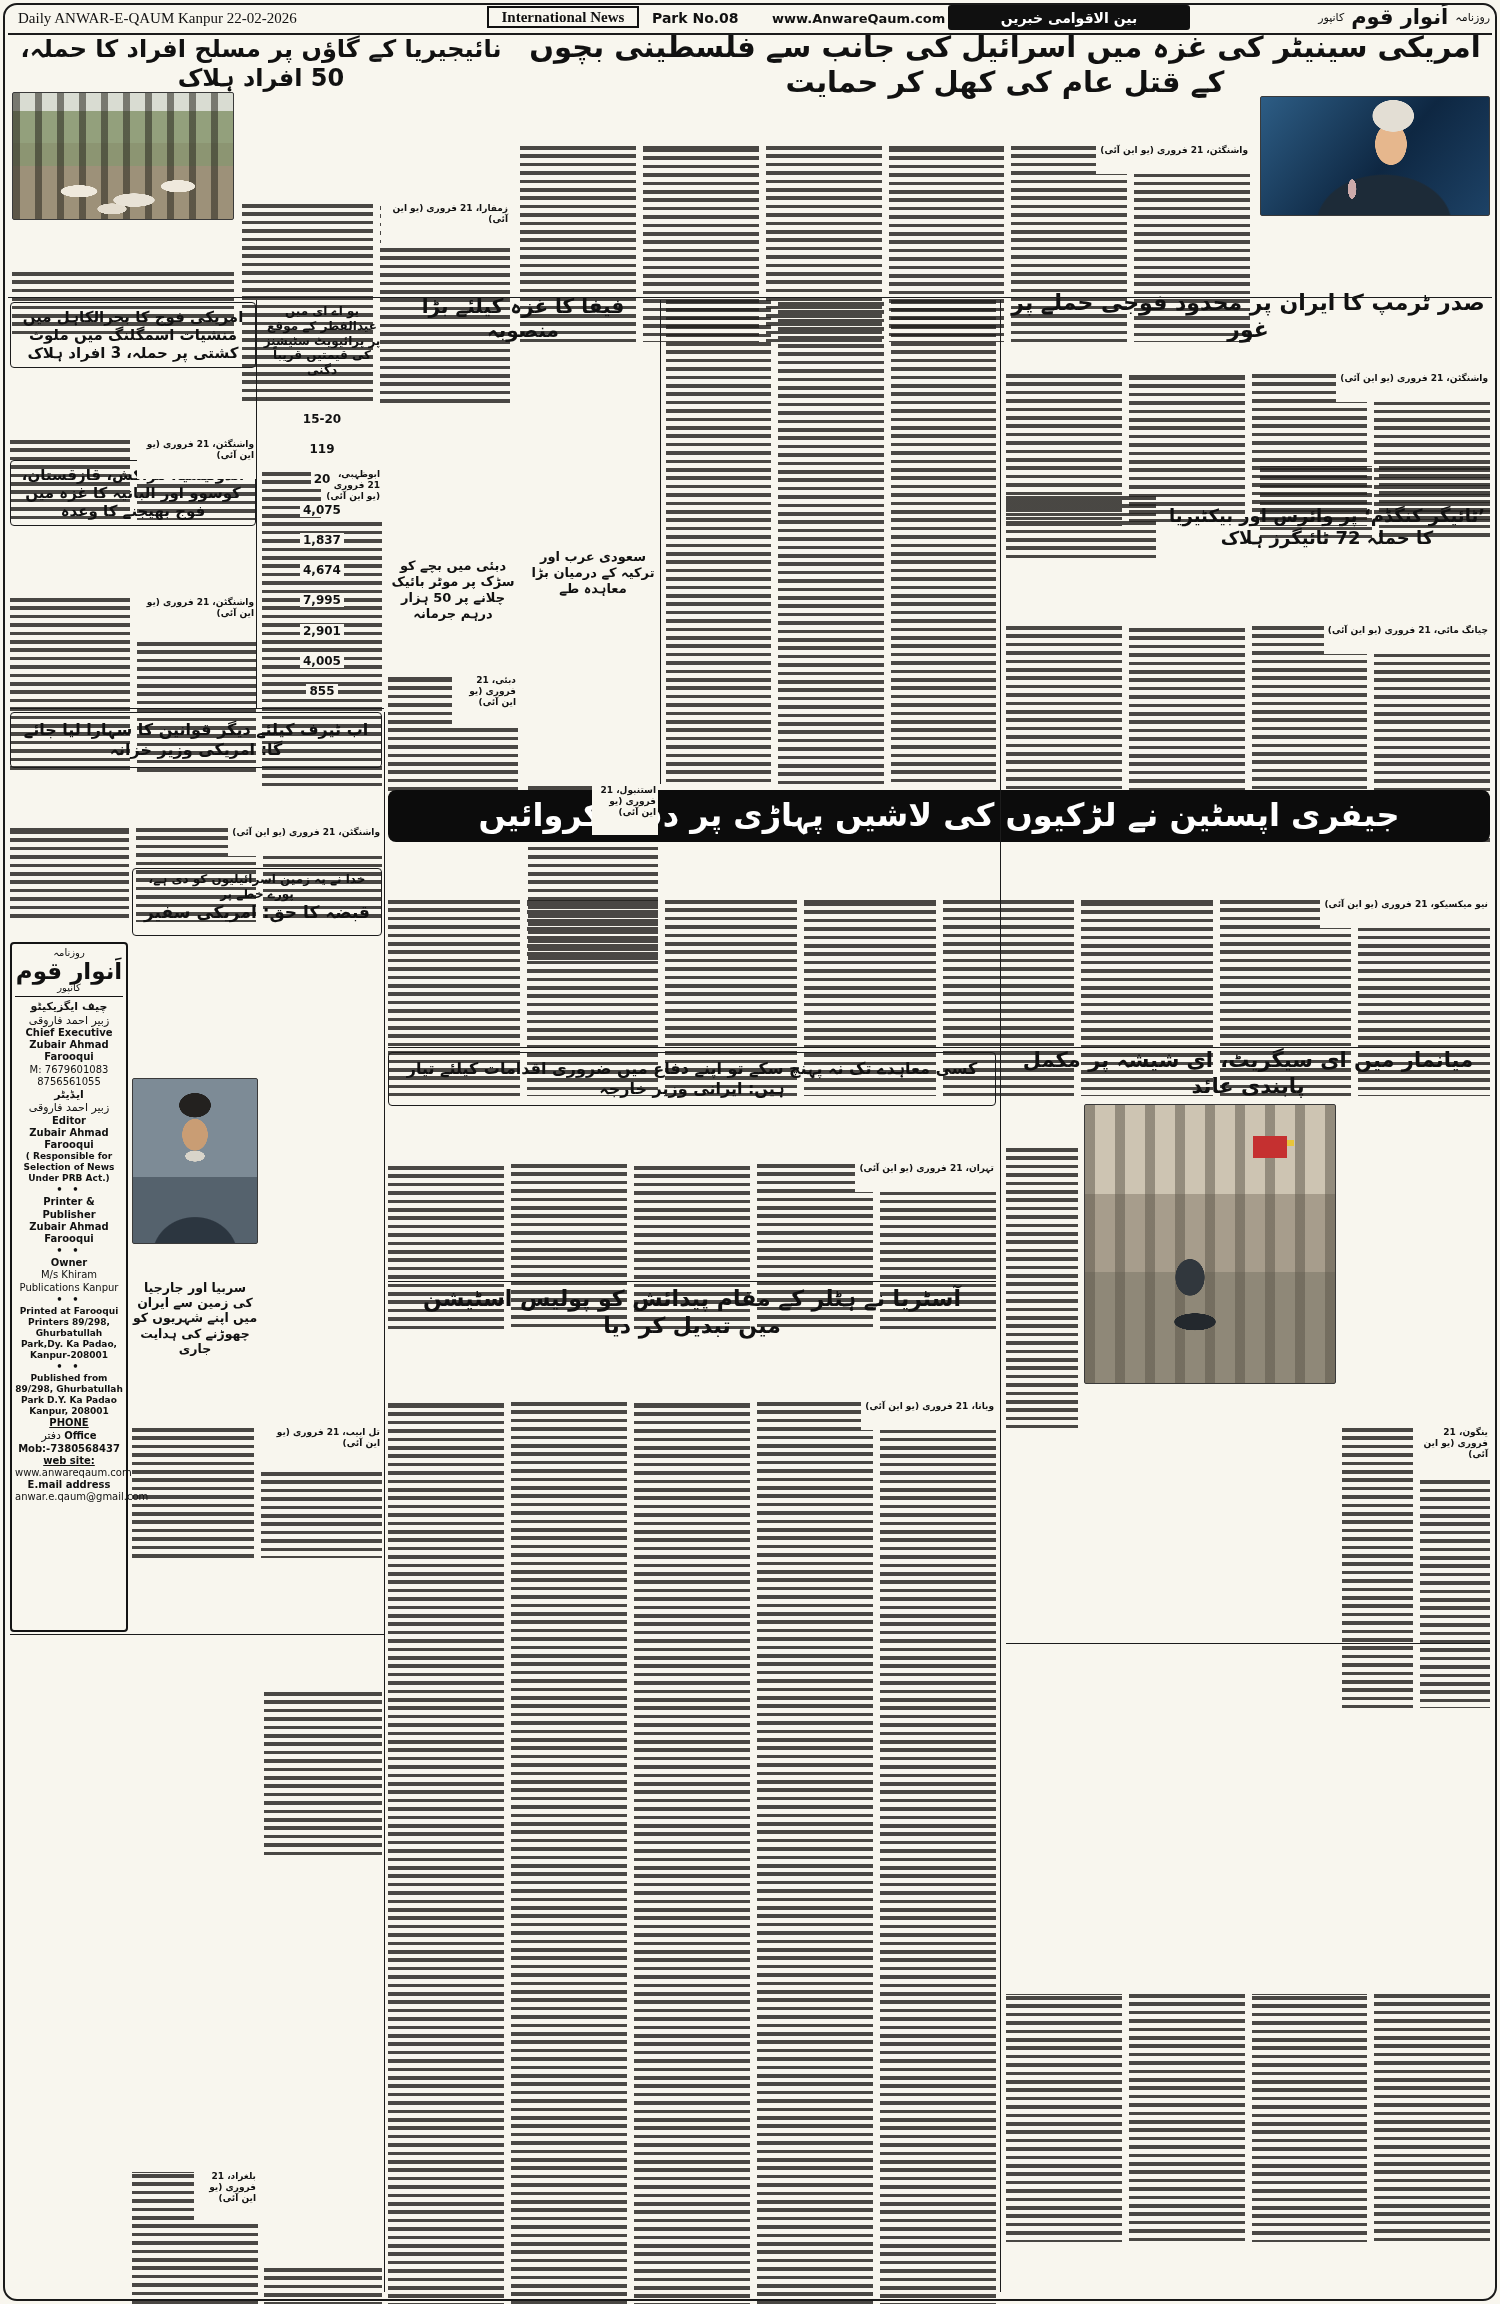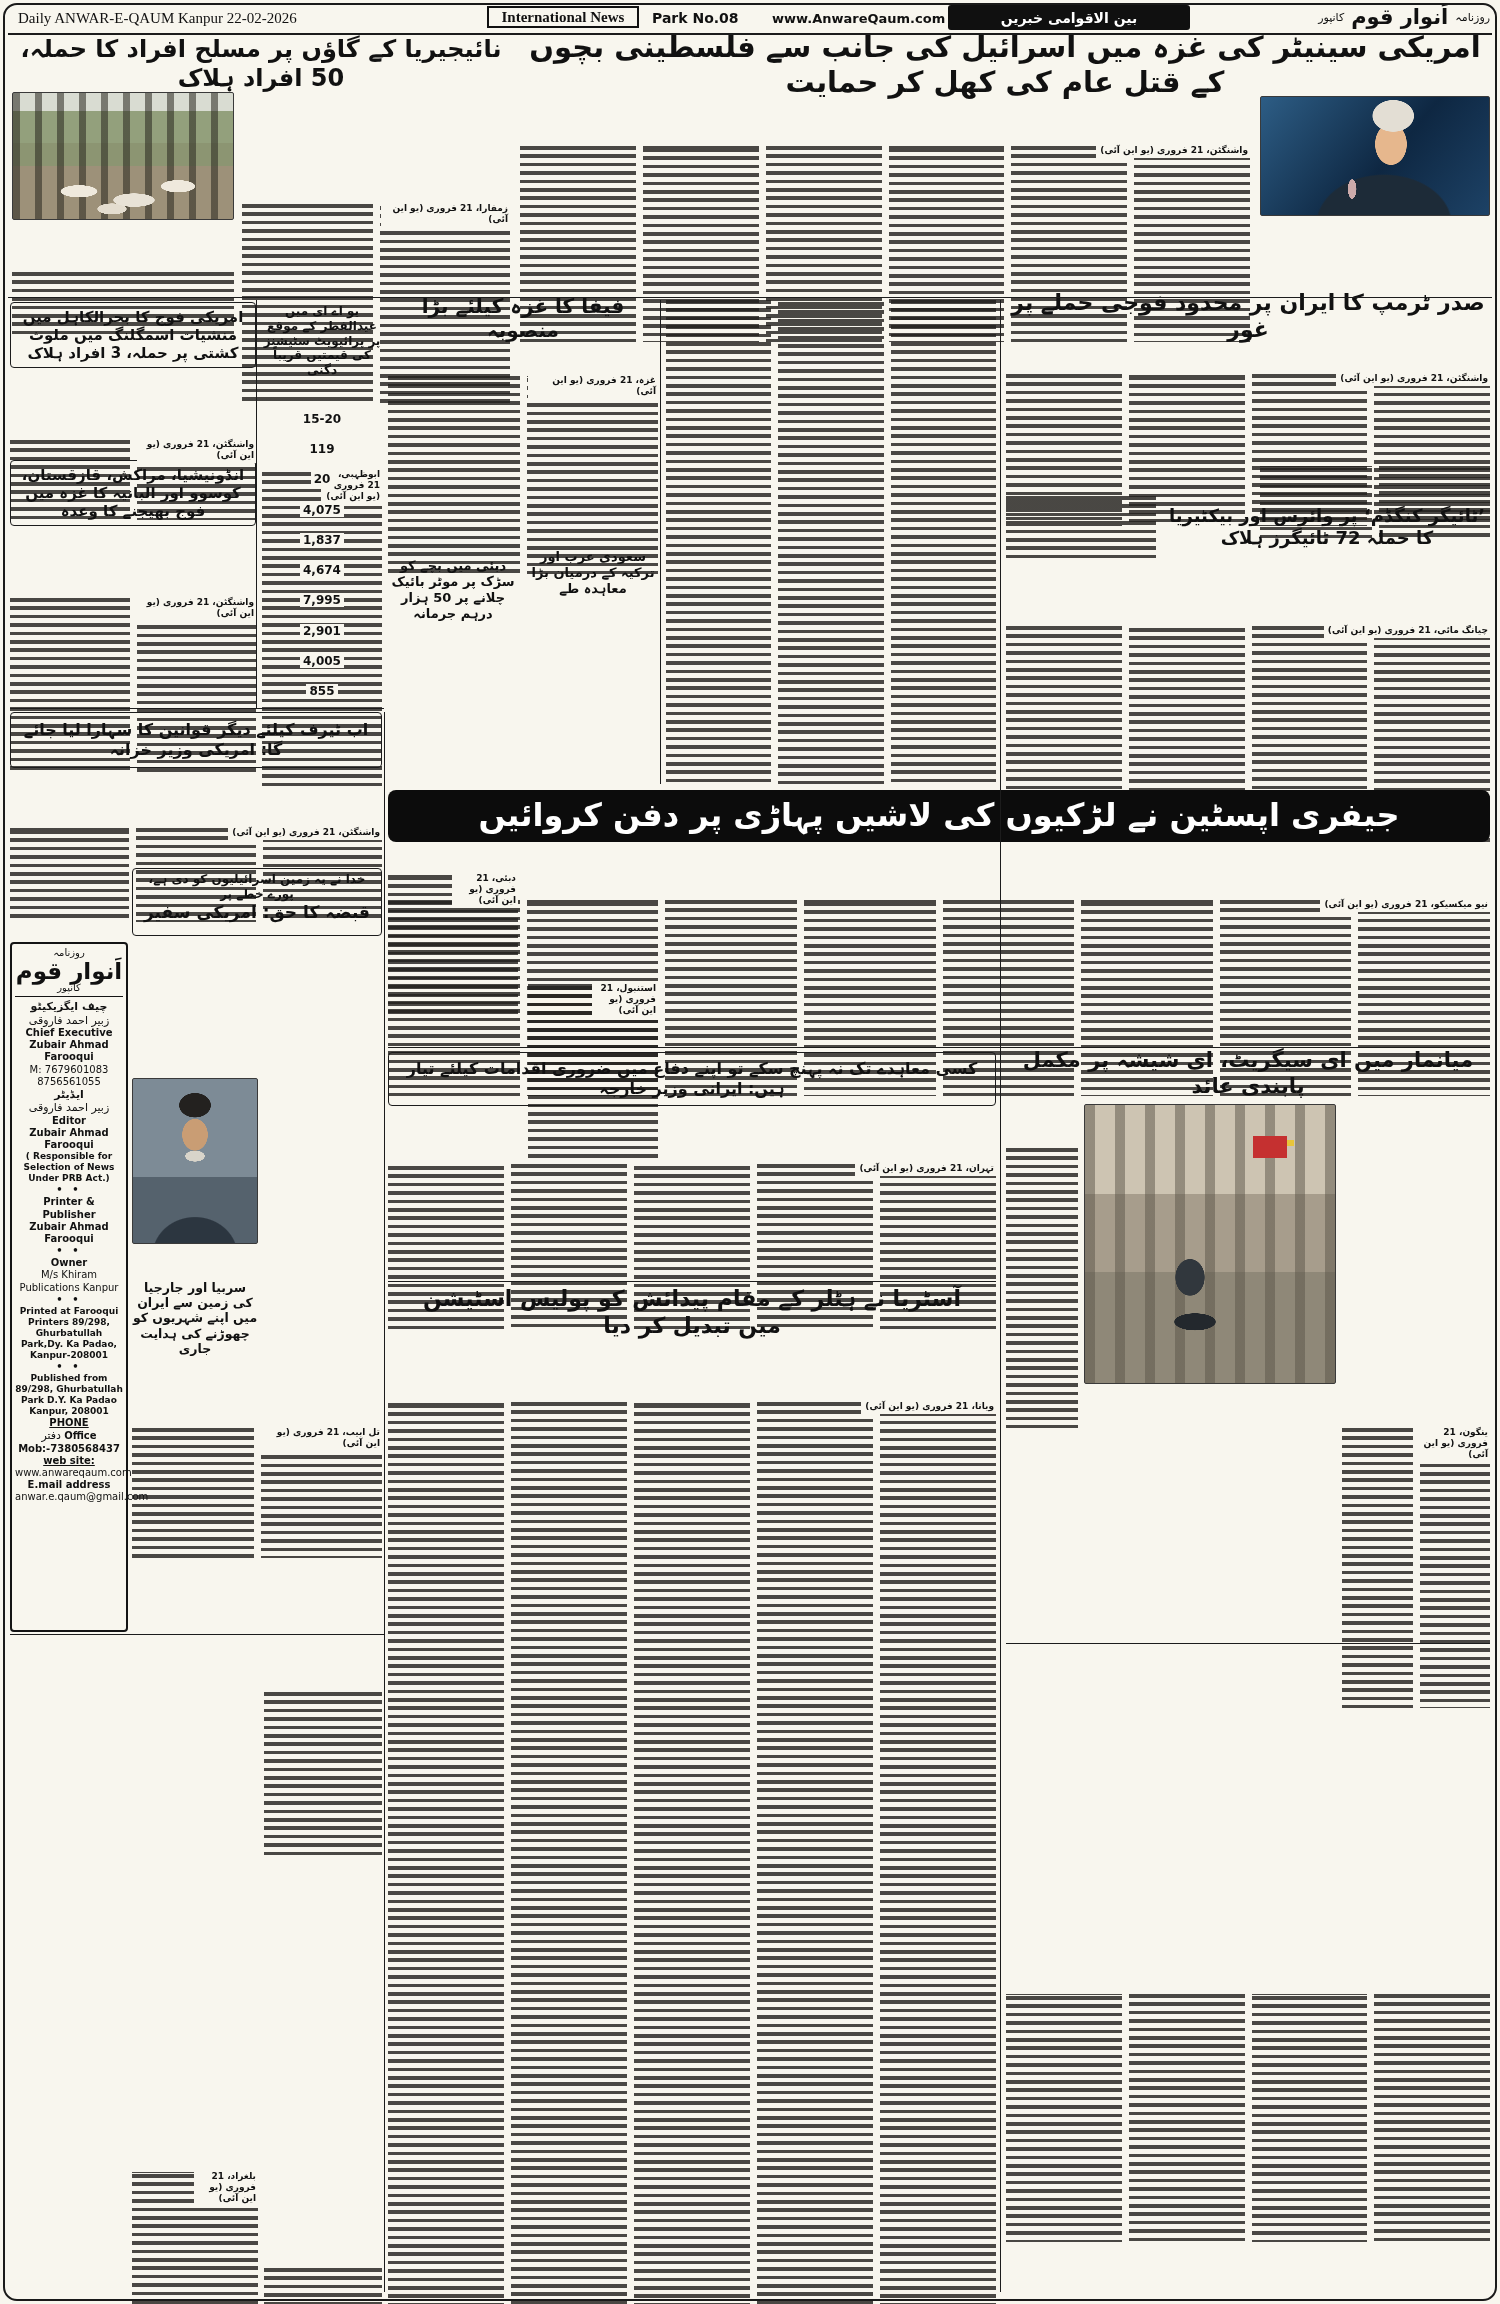--- a/index.html
+++ b/index.html
@@ -5,21 +5,21 @@
   html,body{margin:0;padding:0;background:#9a9a9a;}
   .page{position:relative;width:1500px;height:2304px;background:#f8f6ee;font-family:"DejaVu Sans",sans-serif;color:#111;overflow:hidden;}
   .frame{position:absolute;inset:3px;border:2px solid #1a1a1a;border-radius:14px;pointer-events:none;z-index:50;}
   .abs{position:absolute;box-sizing:border-box;}
   .rtl{direction:rtl;}
   .hl{font-weight:bold;text-align:center;direction:rtl;line-height:1.22;display:flex;align-items:center;justify-content:center;}
   .boxed{border:1.5px solid #1c1c1c;border-radius:4px;padding:3px 6px;}
   .body{position:relative;display:flex;flex-direction:row-reverse;gap:7px;}
   .tcol{flex:1;background:repeating-linear-gradient(180deg,rgba(35,33,30,.82) 0px,rgba(35,33,30,.82) 3.6px,transparent 3.6px,transparent 8.4px);}
   .tcol:nth-child(even){background-position:0 2px;}
-  .dl{position:absolute;top:-1px;right:0;max-width:46%;background:#f8f6ee;font-size:9px;font-weight:bold;direction:rtl;line-height:1.2;padding:0 2px 2px 4px;z-index:3;text-align:right;}
+  .dl{position:absolute;top:-1px;right:0;max-width:46%;background:#f8f6ee;font-size:9px;font-weight:bold;direction:rtl;line-height:1.2;padding:0 2px 18px 4px;z-index:3;text-align:right;}
   .banner{background:#0c0c0c;color:#fff;border-radius:8px;}
   .rule{background:#1c1c1c;z-index:2;}
   .photo{border:1px solid #3a3a3a;border-radius:2px;}
   .ph-senator{background:
     radial-gradient(34px 26px at 58% 16%, #e3ded4 0 60%, transparent 62%),
     radial-gradient(26px 34px at 57% 40%, #e6b78d 0 60%, transparent 62%),
     radial-gradient(7px 16px at 40% 78%, #caa 0 60%, transparent 62%),
     radial-gradient(95px 70px at 54% 108%, #1d2b38 0 70%, transparent 72%),
     linear-gradient(130deg,#2d5d85 0%,#0e2742 55%,#1d4266 100%);}
   .ph-nigeria{background:
@@ -140,25 +140,20 @@
       <span class="fig">4,674</span>
       <span class="fig">7,995</span>
       <span class="fig">2,901</span>
       <span class="fig">4,005</span>
       <span class="fig">855</span>
     </div>
   </div>
 
   <div class="abs" style="left:388px;top:300px;width:270px;height:484px;">
     <div class="hl" style="height:36px;font-size:20px;">فیفا کا غزہ کیلئے بڑا منصوبہ</div>
-    <div class="abs body" style="left:0;top:40px;width:270px;height:198px;">
-      <span class="dl">غزہ، 21 فروری (یو این آئی)</span>
-    <div class="tcol"></div>
-        <div class="tcol"></div>
-      </div>
     <div class="abs hl" style="left:0;top:244px;width:130px;height:92px;font-size:13px;">دبئی میں بچے کو سڑک پر موٹر بائیک چلانے پر 50 ہزار درہم جرمانہ</div>
     <div class="abs hl" style="left:140px;top:244px;width:130px;height:58px;font-size:13px;">سعودی عرب اور ترکیہ کے درمیان بڑا معاہدہ طے</div>
     <div class="abs body" style="left:0;top:340px;width:130px;height:144px;">
       <span class="dl">دبئی، 21 فروری (یو این آئی)</span>
     <div class="tcol"></div>
       </div>
     <div class="abs body" style="left:140px;top:306px;width:130px;height:178px;">
       <span class="dl">استنبول، 21 فروری (یو این آئی)</span>
     <div class="tcol"></div>
       </div>

